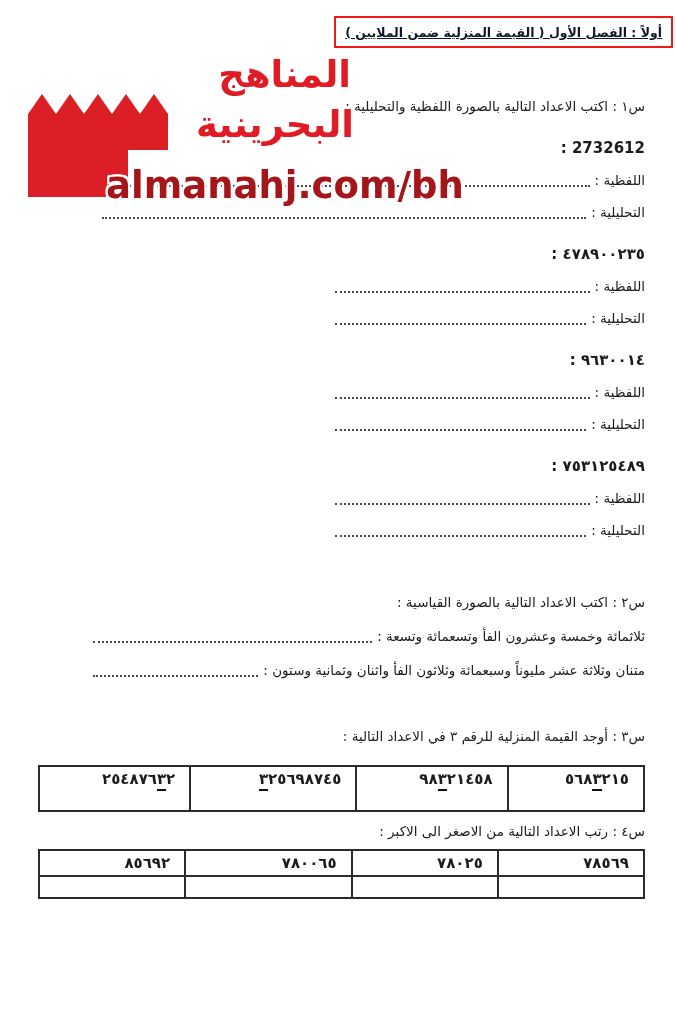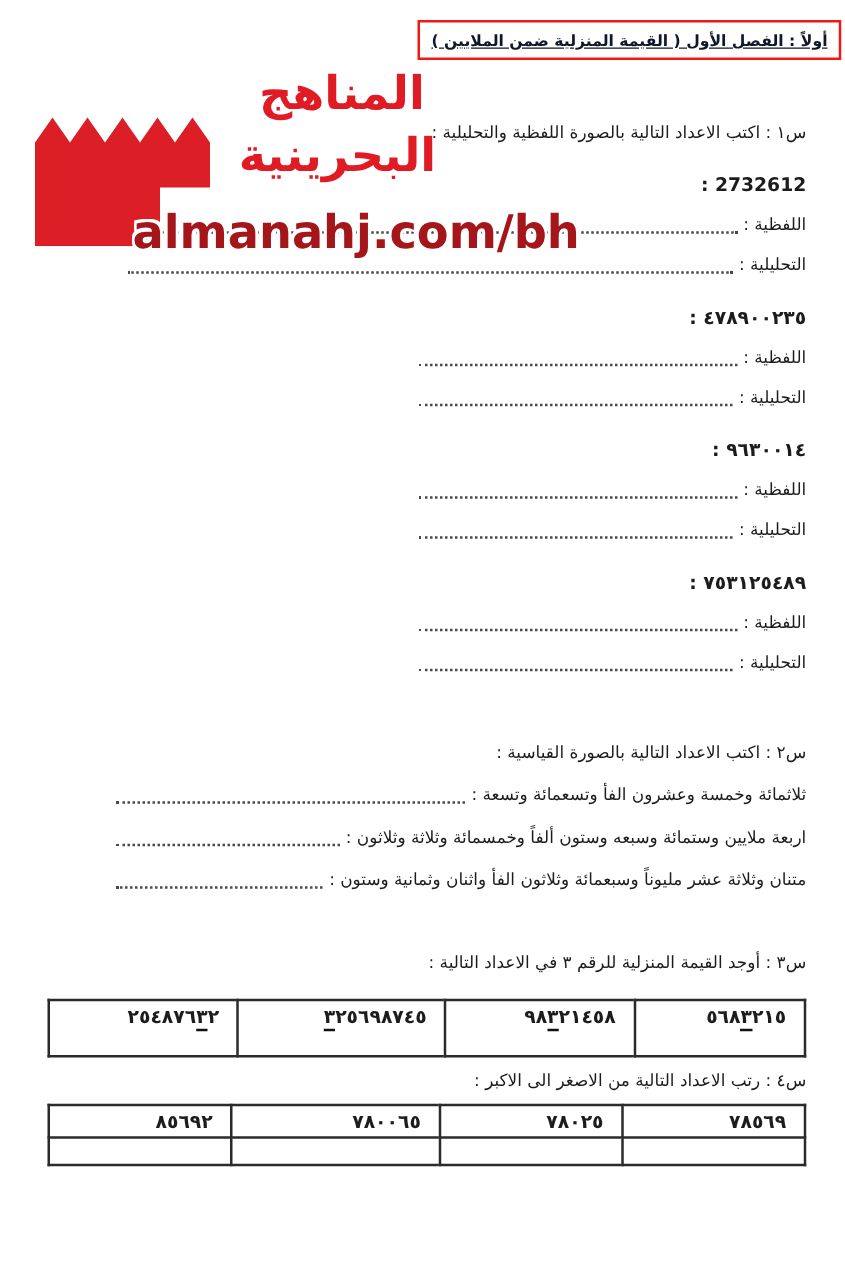--- a/index.html
+++ b/index.html
@@ -22,21 +22,21 @@
     background: #fff;
     z-index: 3;
   }
   .title-box .title-text {
     color: #0f172a; font-weight: bold; font-size: 12.5px;
     text-decoration: underline; white-space: nowrap;
   }
 
   
   .logo-crown { position: absolute; top: 92px; left: 28px; width: 140px; height: 105px; z-index: 2; }
-  .logo-ar { position: absolute; z-index: 2; color: #e01b24; font-weight: bold; text-align: center; line-height: 1; }
+  .logo-ar { position: absolute; z-index: 2; color: #e01b24; font-weight: bold; text-align: right; line-height: 1; }
   .logo-ar1 { top: 56px; left: 196px; width: 155px; font-size: 37px; }
   .logo-ar2 { top: 106px; left: 186px; width: 168px; font-size: 37px; }
   .logo-url {
     position: absolute; top: 164px; left: 106px; z-index: 2;
     direction: ltr;
     font-size: 37px; font-weight: 800; letter-spacing: 0px;
     color: #a5161b;
     text-shadow: -2px -2px 0 #fff, 2px -2px 0 #fff, -2px 2px 0 #fff, 2px 2px 0 #fff,
                  0 -2px 0 #fff, 0 2px 0 #fff, -2px 0 0 #fff, 2px 0 0 #fff;
     white-space: nowrap;
@@ -147,24 +147,20 @@
           <span class="answer-label">التحليلية :</span>
           <span class="dots"></span>
         </div>
       </div>
     </div>
 
     <div class="q2">
       <div class="q-heading">س٢ : اكتب الاعداد التالية بالصورة القياسية :</div>
       <div class="q2-line">
         <span class="q2-text">ثلاثمائة وخمسة وعشرون الفأ وتسعمائة وتسعة :</span>
-        <span class="dots"></span>
-      </div>
-      <div class="q2-line">
-        <span class="q2-text">اربعة ملايين وستمائة وسبعه وستون ألفاً وخمسمائة وثلاثة وثلاثون :</span>
         <span class="dots"></span>
       </div>
       <div class="q2-line">
         <span class="q2-text">متنان وثلاثة عشر مليوناً وسبعمائة وثلاثون الفأ واثنان وثمانية وستون :</span>
         <span class="dots"></span>
       </div>
     </div>
 
     <div class="q3">
       <div class="q-heading">س٣ : أوجد القيمة المنزلية للرقم ٣ في الاعداد التالية :</div>

